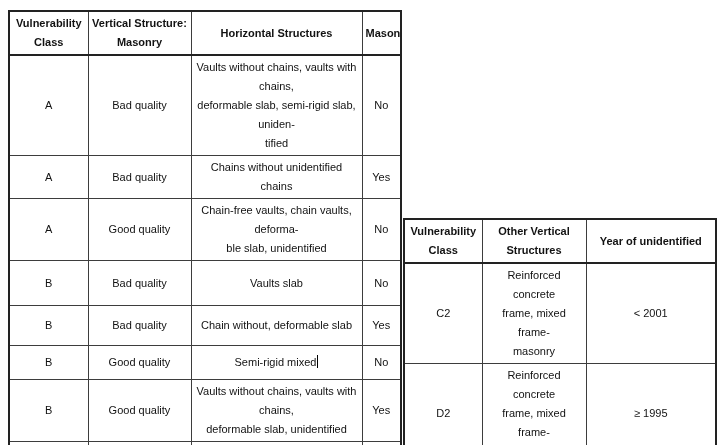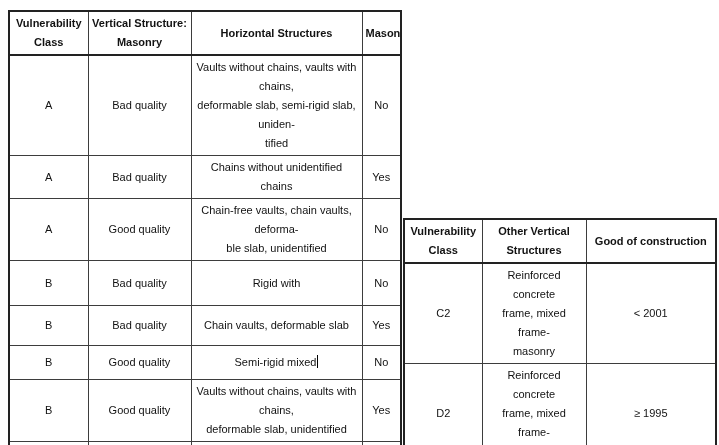--- a/index.html
+++ b/index.html
@@ -93,27 +93,27 @@
   <tr style="height:45px">
     <td><span class="cell-text">A</span></td>
     <td><span class="cell-text">Good quality</span></td>
     <td><span class="cell-text">Chain-free vaults, chain vaults, deforma-
 ble slab, unidentified</span></td>
     <td><span class="cell-text">No</span></td>
   </tr>
   <tr style="height:45px">
     <td><span class="cell-text">B</span></td>
     <td><span class="cell-text">Bad quality</span></td>
-    <td><span class="cell-text">Rigid with</span></td>
+    <td><span class="cell-text">Vaults slab</span></td>
     <td><span class="cell-text">No</span></td>
   </tr>
   <tr style="height:40px">
     <td><span class="cell-text">B</span></td>
     <td><span class="cell-text">Bad quality</span></td>
-    <td><span class="cell-text">Chain vaults, deformable slab</span></td>
+    <td><span class="cell-text">Chain without, deformable slab</span></td>
     <td><span class="cell-text">Yes</span></td>
   </tr>
   <tr style="height:34px">
     <td><span class="cell-text">B</span></td>
     <td><span class="cell-text">Good quality</span></td>
     <td><span class="cell-text">Semi-rigid mixed</span><span class="caret"></span></td>
     <td><span class="cell-text">No</span></td>
   </tr>
   <tr style="height:45px">
     <td><span class="cell-text">B</span></td>
@@ -137,21 +137,21 @@
     <col style="width:78px">
       <col style="width:104px">
       <col style="width:130px">
   </colgroup>
   <tbody>
       <tr style="height:37px">
     <th><span class="cell-text">Vulnerability
 Class</span></th>
     <th><span class="cell-text">Other Vertical
 Structures</span></th>
-    <th><span class="cell-text">Good of construction</span></th>
+    <th><span class="cell-text">Year of unidentified</span></th>
   </tr>
   <tr style="height:64px">
     <td><span class="cell-text">C2</span></td>
     <td><span class="cell-text">Reinforced concrete
 frame, mixed frame-
 masonry</span></td>
     <td><span class="cell-text">&lt; 2001</span></td>
   </tr>
   <tr style="height:55px">
     <td><span class="cell-text">D2</span></td>

